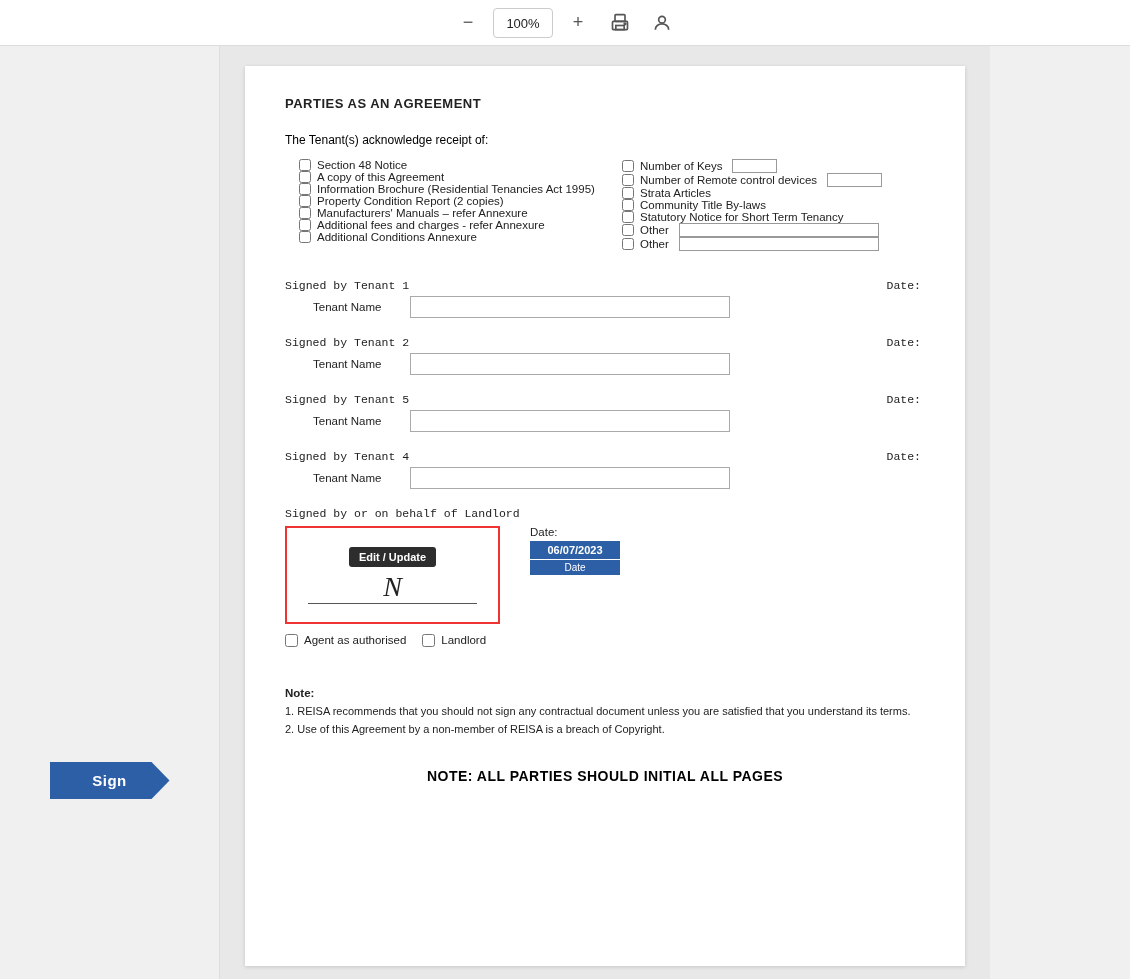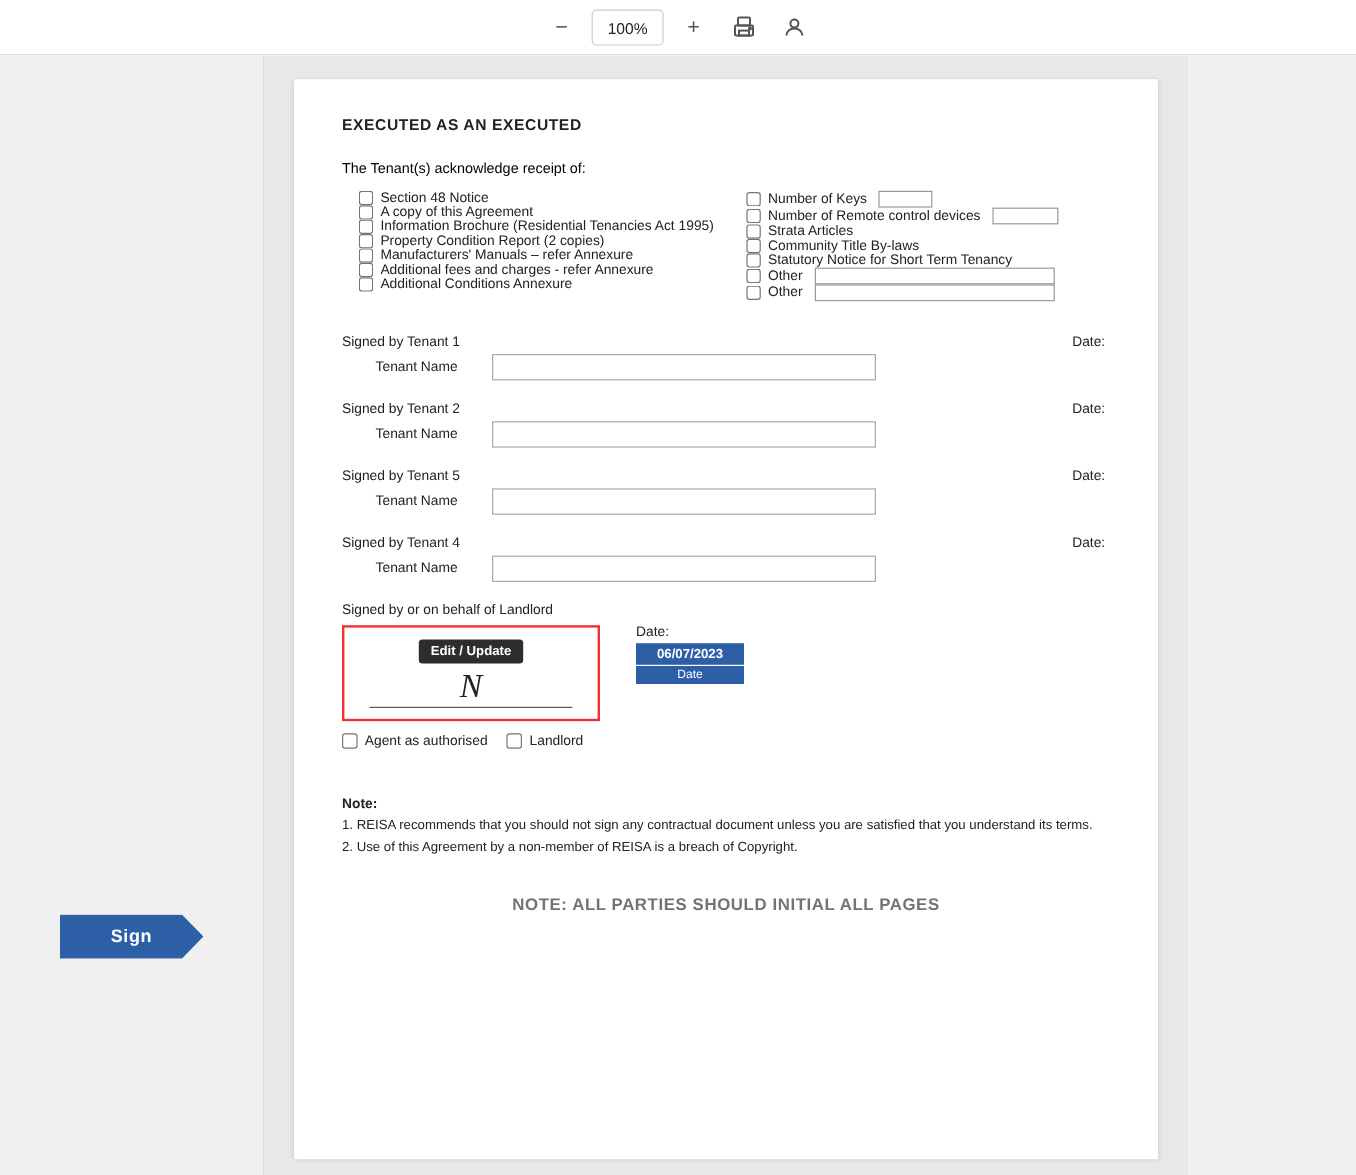--- a/index.html
+++ b/index.html
@@ -196,21 +196,21 @@
       border: 1px solid #aaa;
       height: 22px;
       width: 320px;
       background: #fff;
     }
 
     
     .landlord-sig-area {
       border: 2.5px solid #e33;
       width: 215px;
-      height: 80px;
+      height: 98px;
       display: flex;
       flex-direction: column;
       align-items: center;
       justify-content: center;
       position: relative;
       background: #fff;
     }
     .edit-update-btn {
       background: #2d2d2d;
       color: #fff;
@@ -257,21 +257,21 @@
       font-size: 11px;
       font-weight: bold;
       padding: 3px 8px;
       border: none;
       min-width: 90px;
       text-align: center;
     }
 
     .agent-landlord-row {
       display: flex;
-      align-items: center;
+      align-items: flex-start;
       gap: 6px;
       font-size: 11.5px;
       margin-top: 4px;
     }
 
     
     .note-section {
       margin-top: 40px;
       margin-bottom: 20px;
     }
@@ -283,30 +283,31 @@
     .note-text {
       font-size: 11px;
       line-height: 1.6;
       color: #222;
     }
 
     .final-notice {
       text-align: center;
       font-size: 14px;
       font-weight: bold;
-      color: #737373;
+      color: #000000;
       letter-spacing: 0.5px;
       margin-top: 30px;
     }
 
     .sig-top-row {
       display: flex;
       align-items: baseline;
       width: 100%;
       margin-bottom: 4px;
+      font-family: Liberation Mono, monospace;
     }
   </style>
 </head>
 <body>
 
 <div class="toolbar">
   <button class="toolbar-btn">−</button>
   <div class="zoom-display">100%</div>
   <button class="toolbar-btn">+</button>
   <button class="toolbar-btn">
@@ -327,21 +328,21 @@
 
 <div class="left-sidebar">
   <button class="sign-btn">Sign</button>
 </div>
 
 <div class="right-sidebar"></div>
 
 <div class="main-content">
   <div class="document">
 
-    <div class="doc-title">EXECUTED AS AN EXECUTED</div>
+    <div class="doc-title">PARTIES AS AN AGREEMENT</div>
 
     <div class="acknowledge-title">The Tenant(s) acknowledge receipt of:</div>
 
     <div class="checkbox-grid">
 
       <div>
         <div class="checkbox-item">
           <input type="checkbox" style="">
           <span>Section 48 Notice</span>
         </div>

